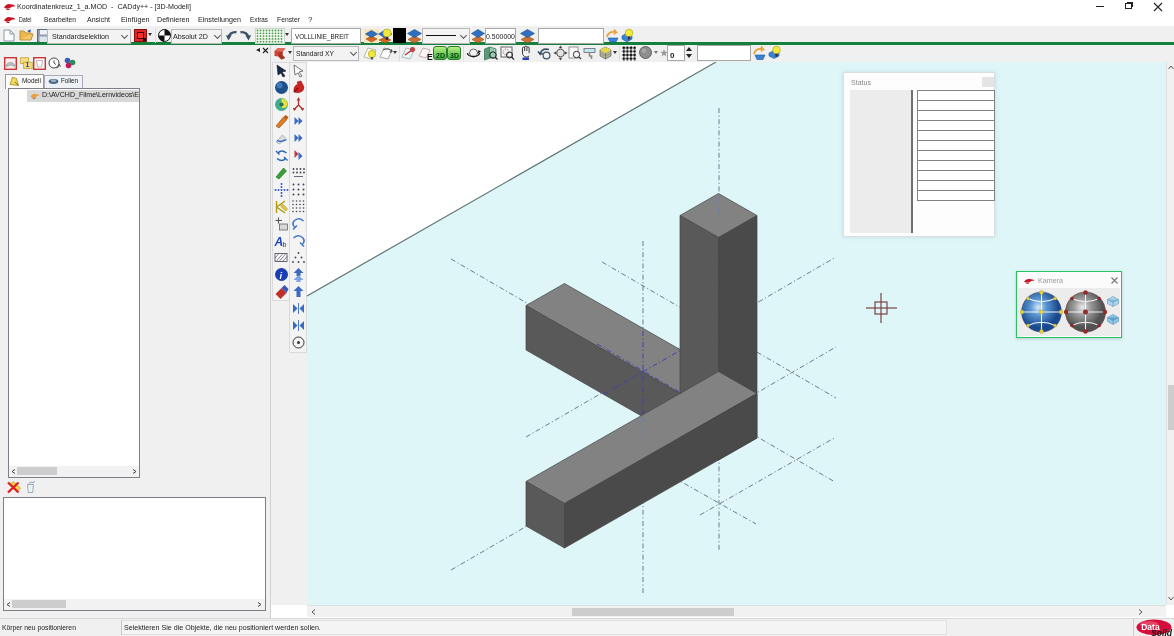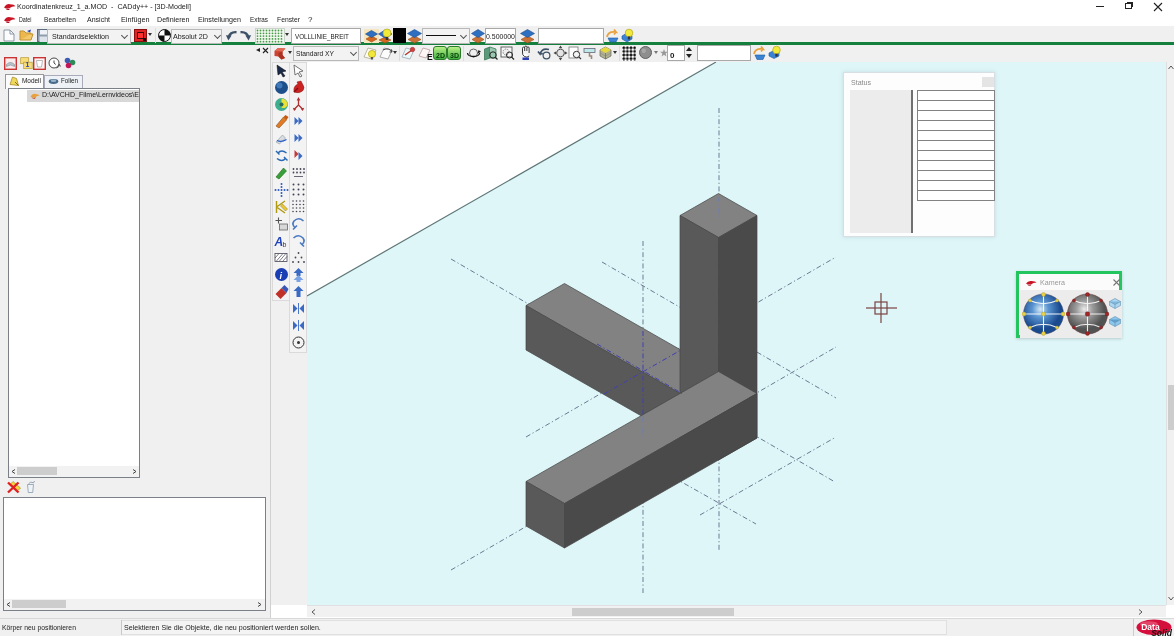--- a/index.html
+++ b/index.html
@@ -589,21 +589,21 @@
       <div style="height:11px;background:#fff;border:1px solid #828282;margin-top:-1px"></div>
       <div style="height:11px;background:#fff;border:1px solid #828282;margin-top:-1px"></div>
       <div style="height:11px;background:#fff;border:1px solid #828282;margin-top:-1px"></div>
       <div style="height:11px;background:#fff;border:1px solid #828282;margin-top:-1px"></div>
       <div style="height:11px;background:#fff;border:1px solid #828282;margin-top:-1px"></div>
       <div style="height:11px;background:#fff;border:1px solid #828282;margin-top:-1px"></div>
       <div style="height:11px;background:#fff;border:1px solid #828282;margin-top:-1px"></div>
  </div>
 </div>
 
-<div class="abs" style="left:1016px;top:271px;width:106px;height:67px;background:#fbfbfb;border:3px solid #22c55e;box-shadow:0 1px 3px rgba(0,0,0,0.18)">
+<div class="abs" style="left:1016px;top:271px;width:106px;height:67px;background:#fbfbfb;border:1px solid #22c55e;box-shadow:0 1px 3px rgba(0,0,0,0.18)">
  <svg class="abs" style="left:6px;top:5px" width="13" height="8">
       <path d="M1 4.5 Q3 1.5 6.5 2 Q10.5 2 11.5 3.6 Q8 3.8 6.3 5.2 Q3 6.3 1 4.5Z" fill="#c81425"></path>
       <path d="M2 5.5 Q4.5 6.5 6.5 5.3 L5.5 6.8 Q3.2 7 2 5.5Z" fill="#a00e1c"></path>
     </svg>
  <span class="t" style="left:21px;top:5px;transform:scaleX(0.891);color:#999">Kamera</span>
  <svg class="abs" style="left:93px;top:4px" width="9" height="9">
       <path d="M1.5 1.5 L7.5 7.5 M7.5 1.5 L1.5 7.5" stroke="#777" stroke-width="1.1"></path>
     </svg>
  <div class="abs" style="left:1px;top:16px;width:102px;height:48px;background:#ececec">
   <svg class="abs" style="left:2px;top:2px" width="43" height="44">

